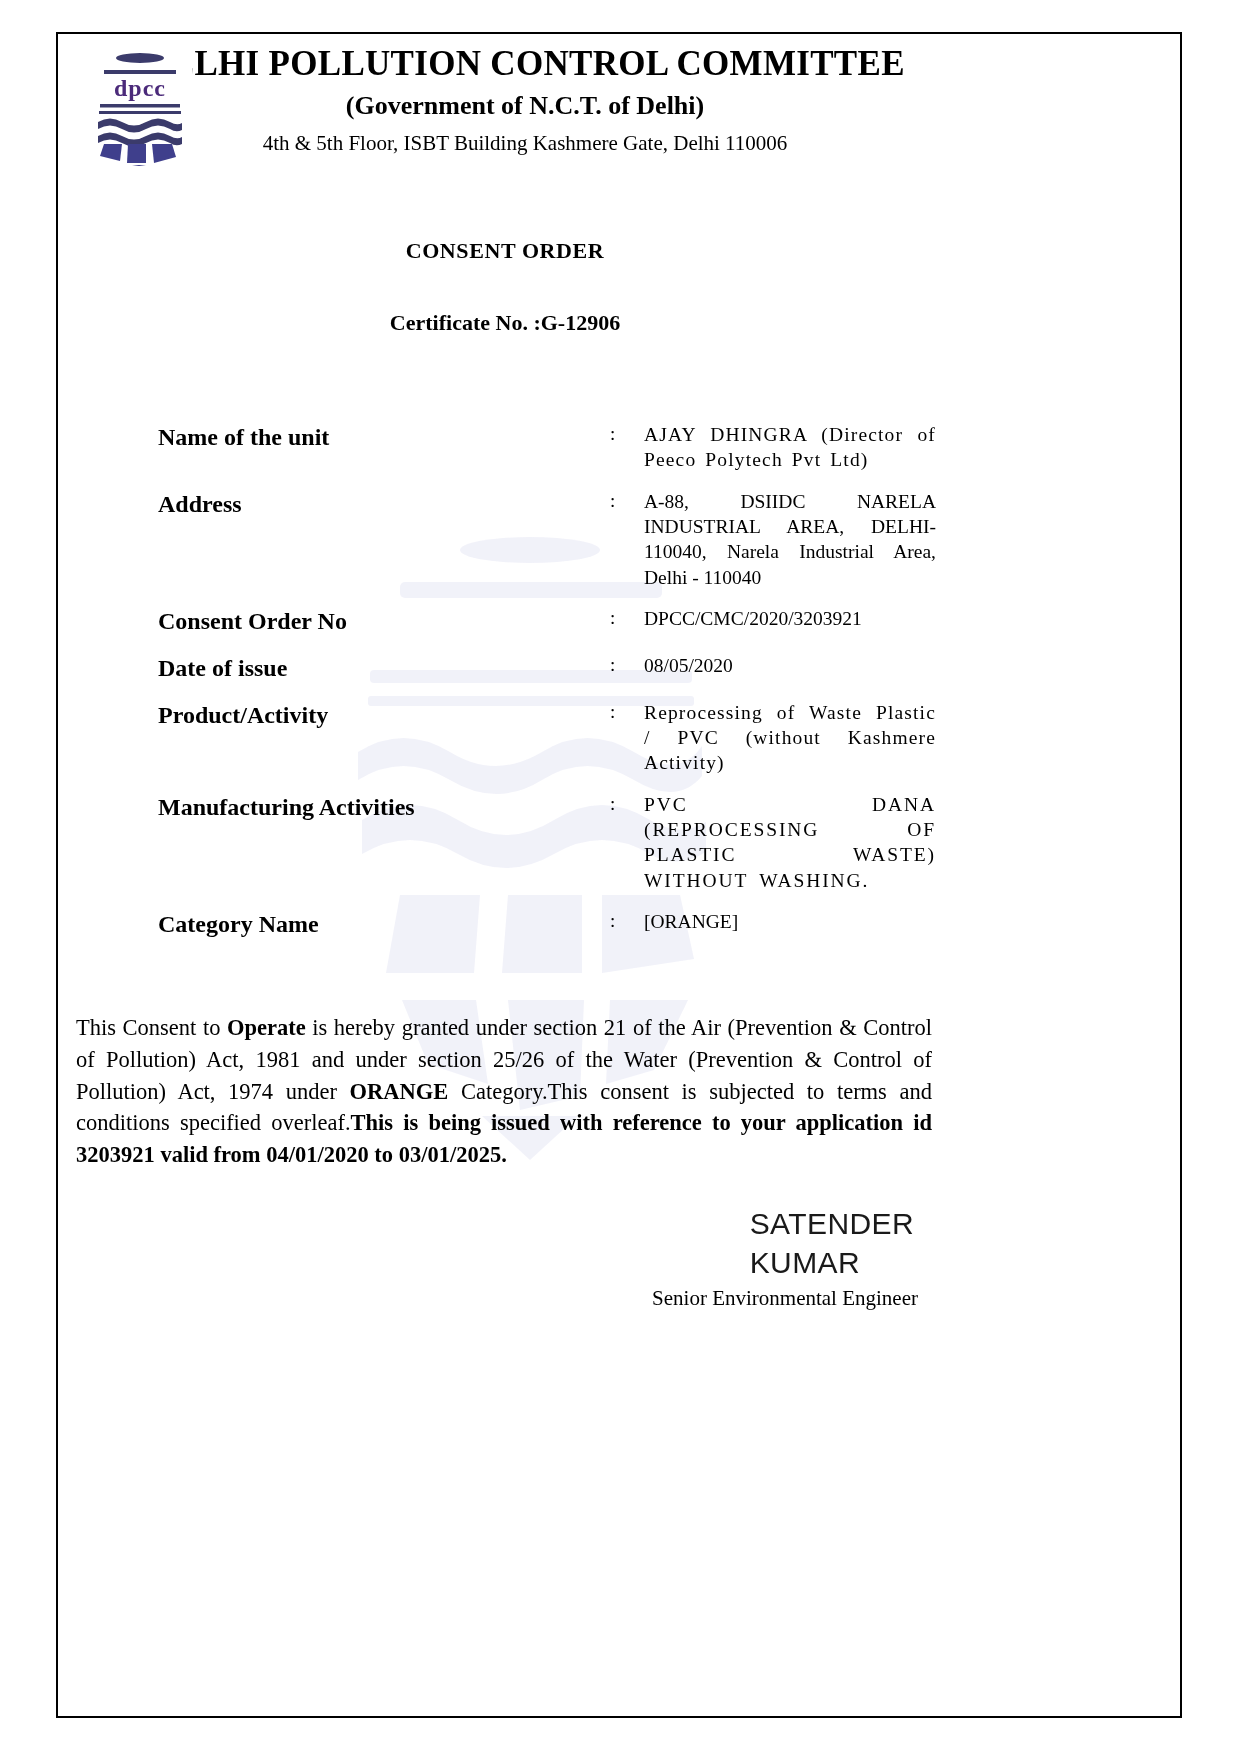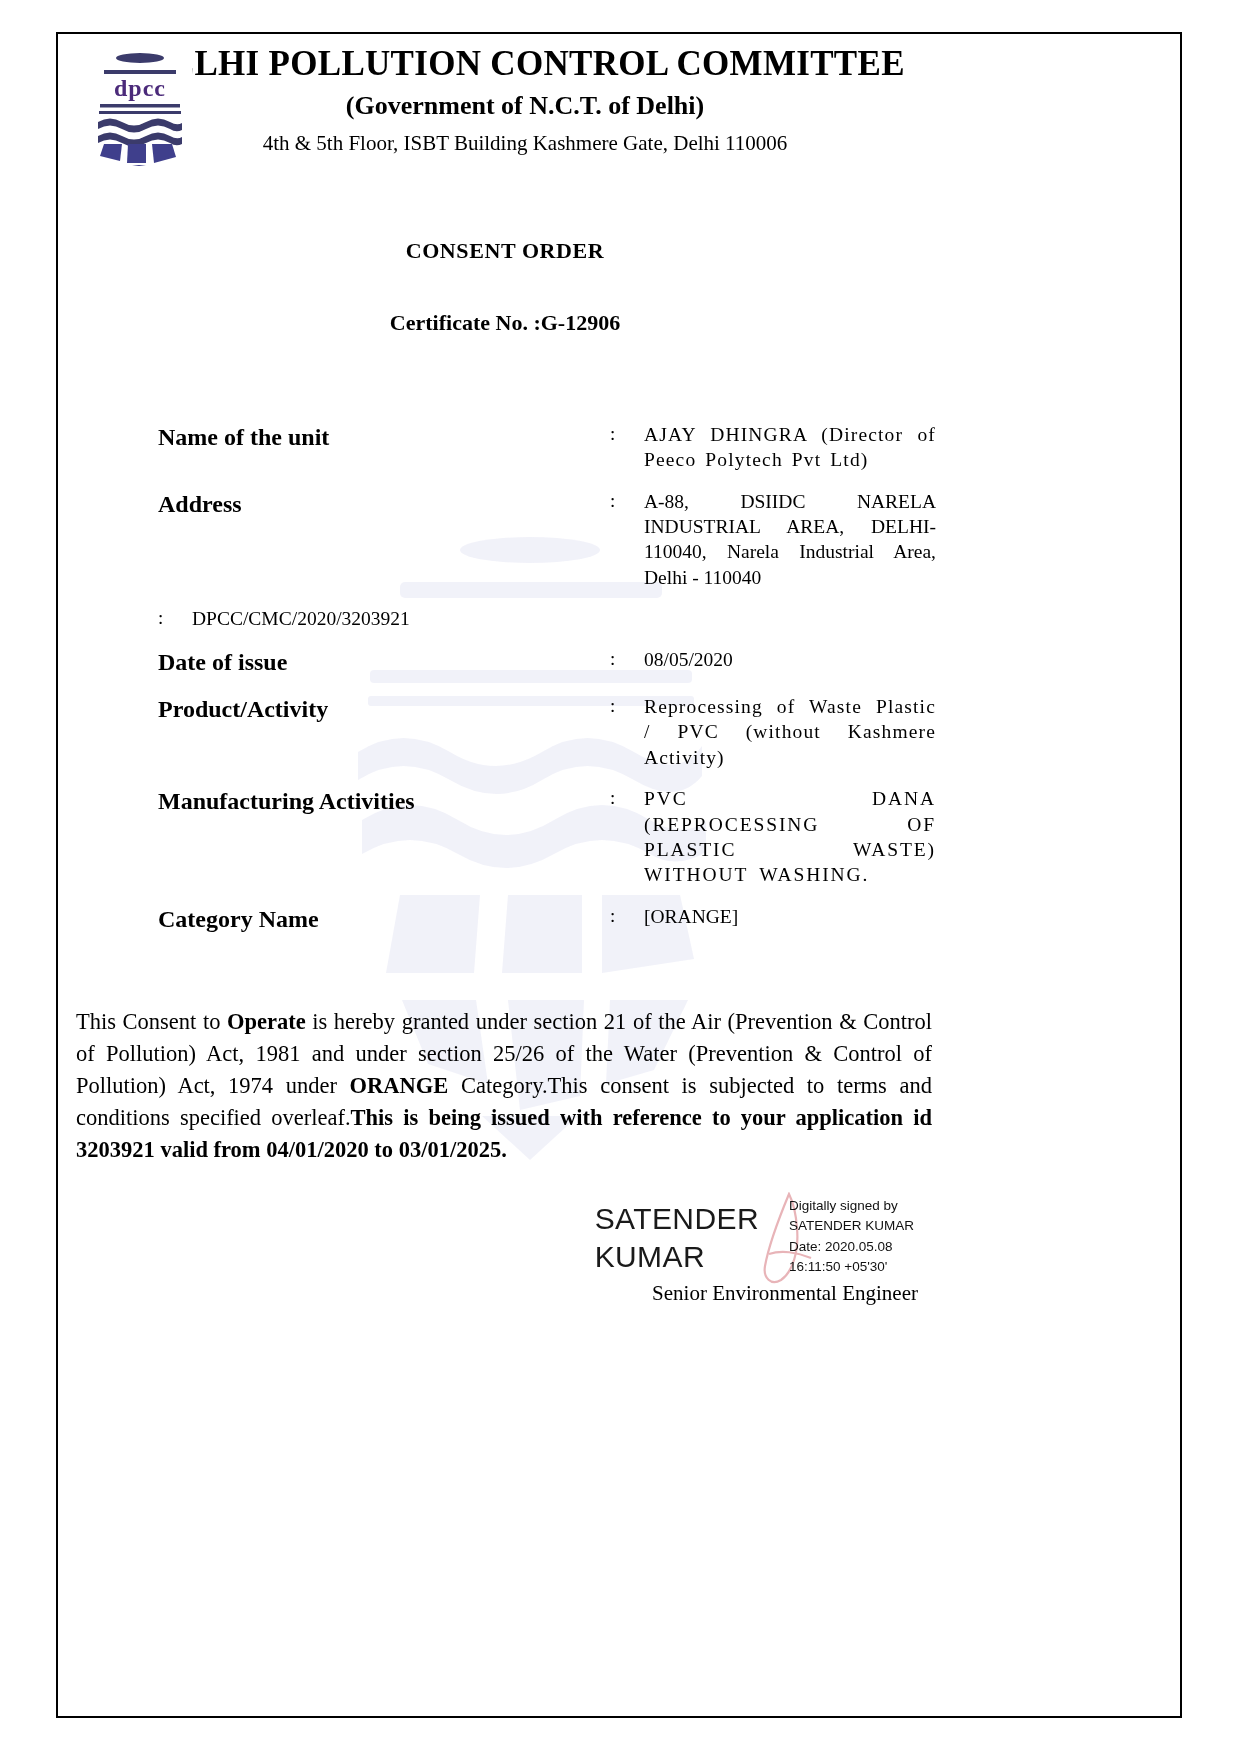--- a/index.html
+++ b/index.html
@@ -277,20 +277,21 @@
         <div class="value just track">AJAY DHINGRA (Director of Peeco Polytech Pvt  Ltd)</div>
       </div>
 
       <div class="row">
         <div class="label">Address</div>
         <div class="colon">:</div>
         <div class="value just">A-88, DSIIDC NARELA INDUSTRIAL AREA, DELHI-110040, Narela Industrial Area, Delhi - 110040</div>
       </div>
 
       <div class="row">
+        <div class="label">Consent Order No</div>
         <div class="colon">:</div>
         <div class="value">DPCC/CMC/2020/3203921</div>
       </div>
 
       <div class="row">
         <div class="label">Date of issue</div>
         <div class="colon">:</div>
         <div class="value">08/05/2020</div>
       </div>
 
@@ -316,31 +317,19 @@
 
     <div class="body-para"><span>This Consent to </span><b>Operate</b><span> is hereby granted under section 21 of the Air (Prevention &amp; Control of Pollution) Act, 1981 and under section 25/26 of the Water (Prevention &amp; Control of Pollution) Act, 1974 under </span><b>ORANGE</b><span> Category.This consent is subjected to terms and conditions specified overleaf.</span><b>This is being issued with reference to your application id 3203921 valid from 04/01/2020 to 03/01/2025.</b></div>
 
     <div class="sign-area">
       <div class="sign-block">
         <div class="sign-name">
           <div>SATENDER</div>
           <div>KUMAR</div>
         </div>
 
-        <div class="sign-meta-wrap">
-          <svg class="sign-swirl" viewBox="0 0 54 96">
-            <path d="M30 2 C20 26 10 52 6 74 C4 86 12 94 22 88 C34 80 40 58 38 36 C37 22 34 10 30 2 Z" fill="none" stroke="#e8b4b8" stroke-width="2.2"></path>
-            <path d="M10 62 C22 58 38 60 52 66" fill="none" stroke="#e8b4b8" stroke-width="2.2"></path>
-          </svg>
-          <div class="sign-meta">
-            <div>Digitally signed by</div>
-            <div>SATENDER KUMAR</div>
-            <div>Date: 2020.05.08</div>
-            <div>16:11:50 +05'30'</div>
-          </div>
-        </div>
       </div>
 
       <div class="designation">Senior Environmental Engineer</div>
     </div>
 
   </div>
 </div>
 
 </body></html>

